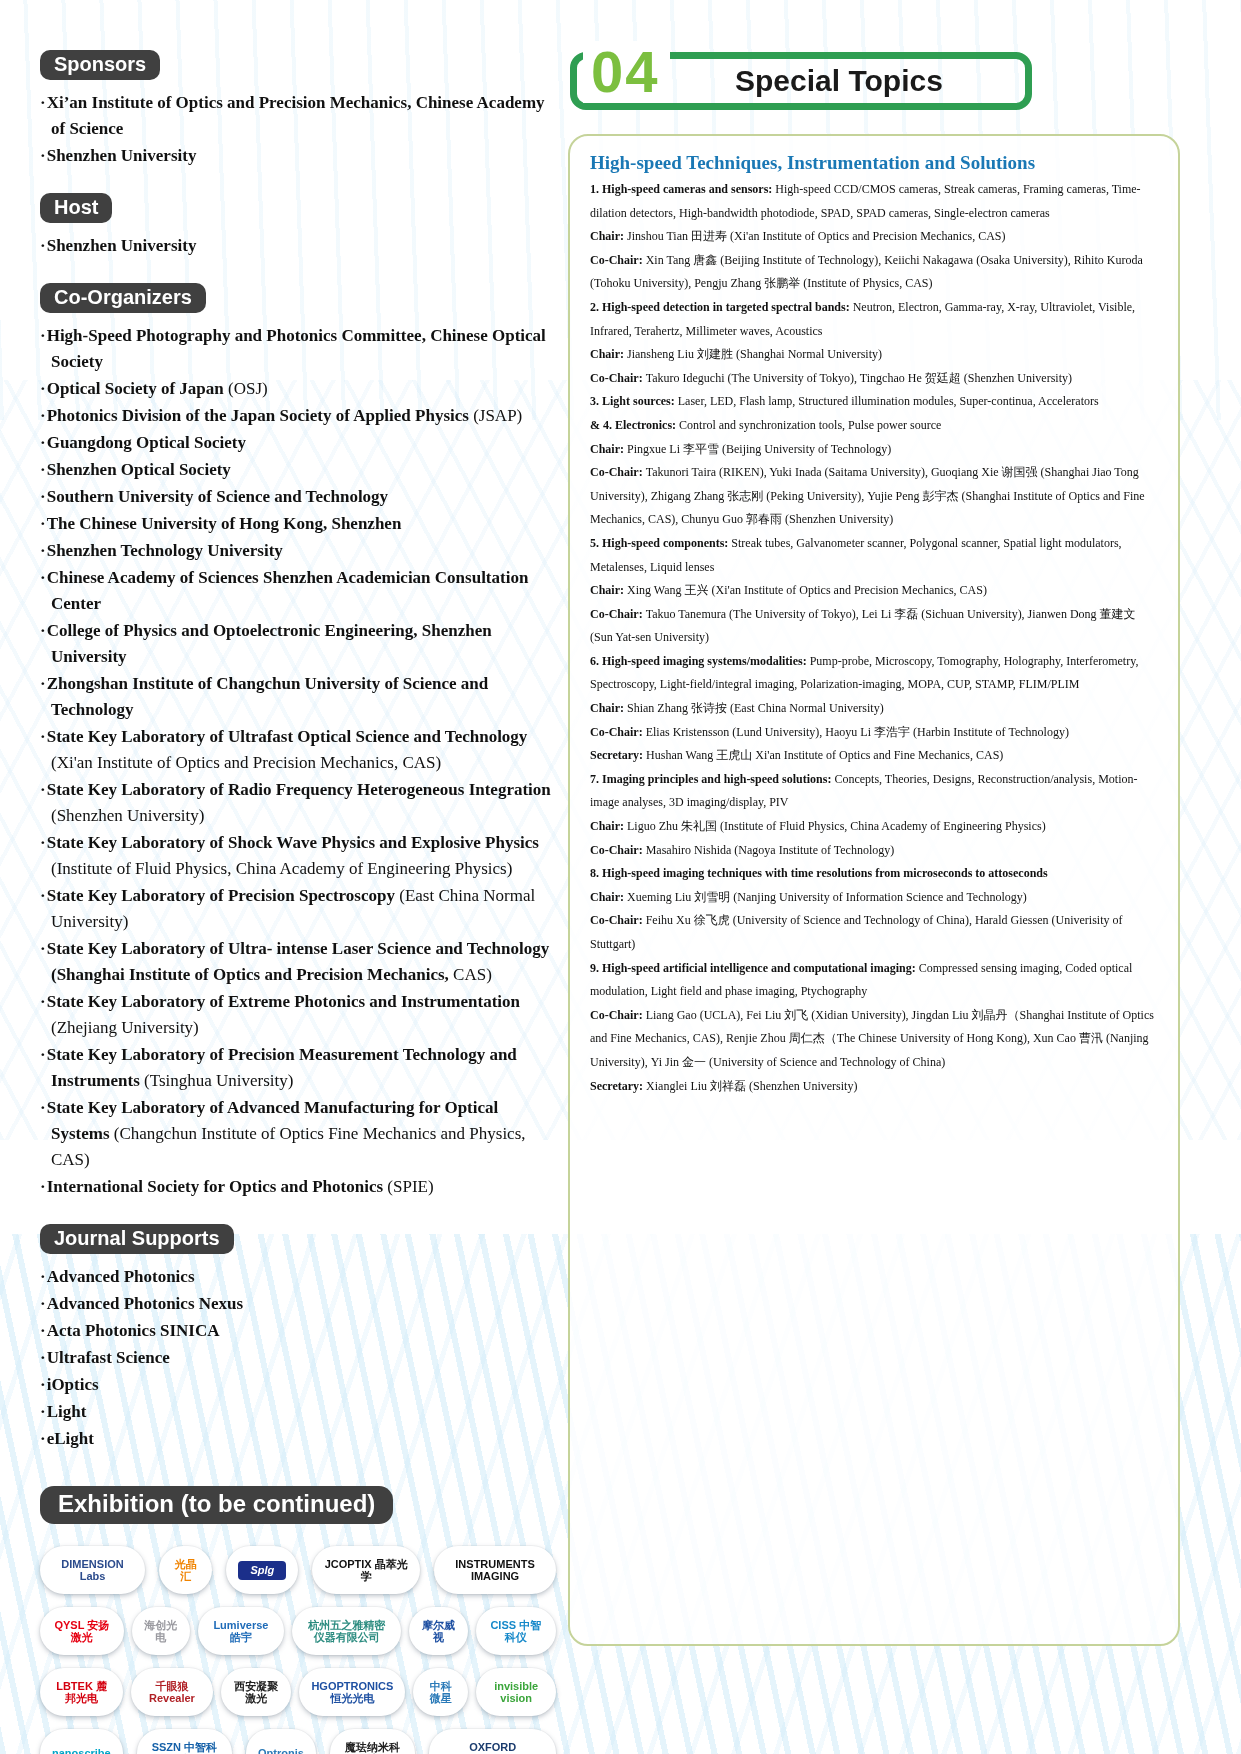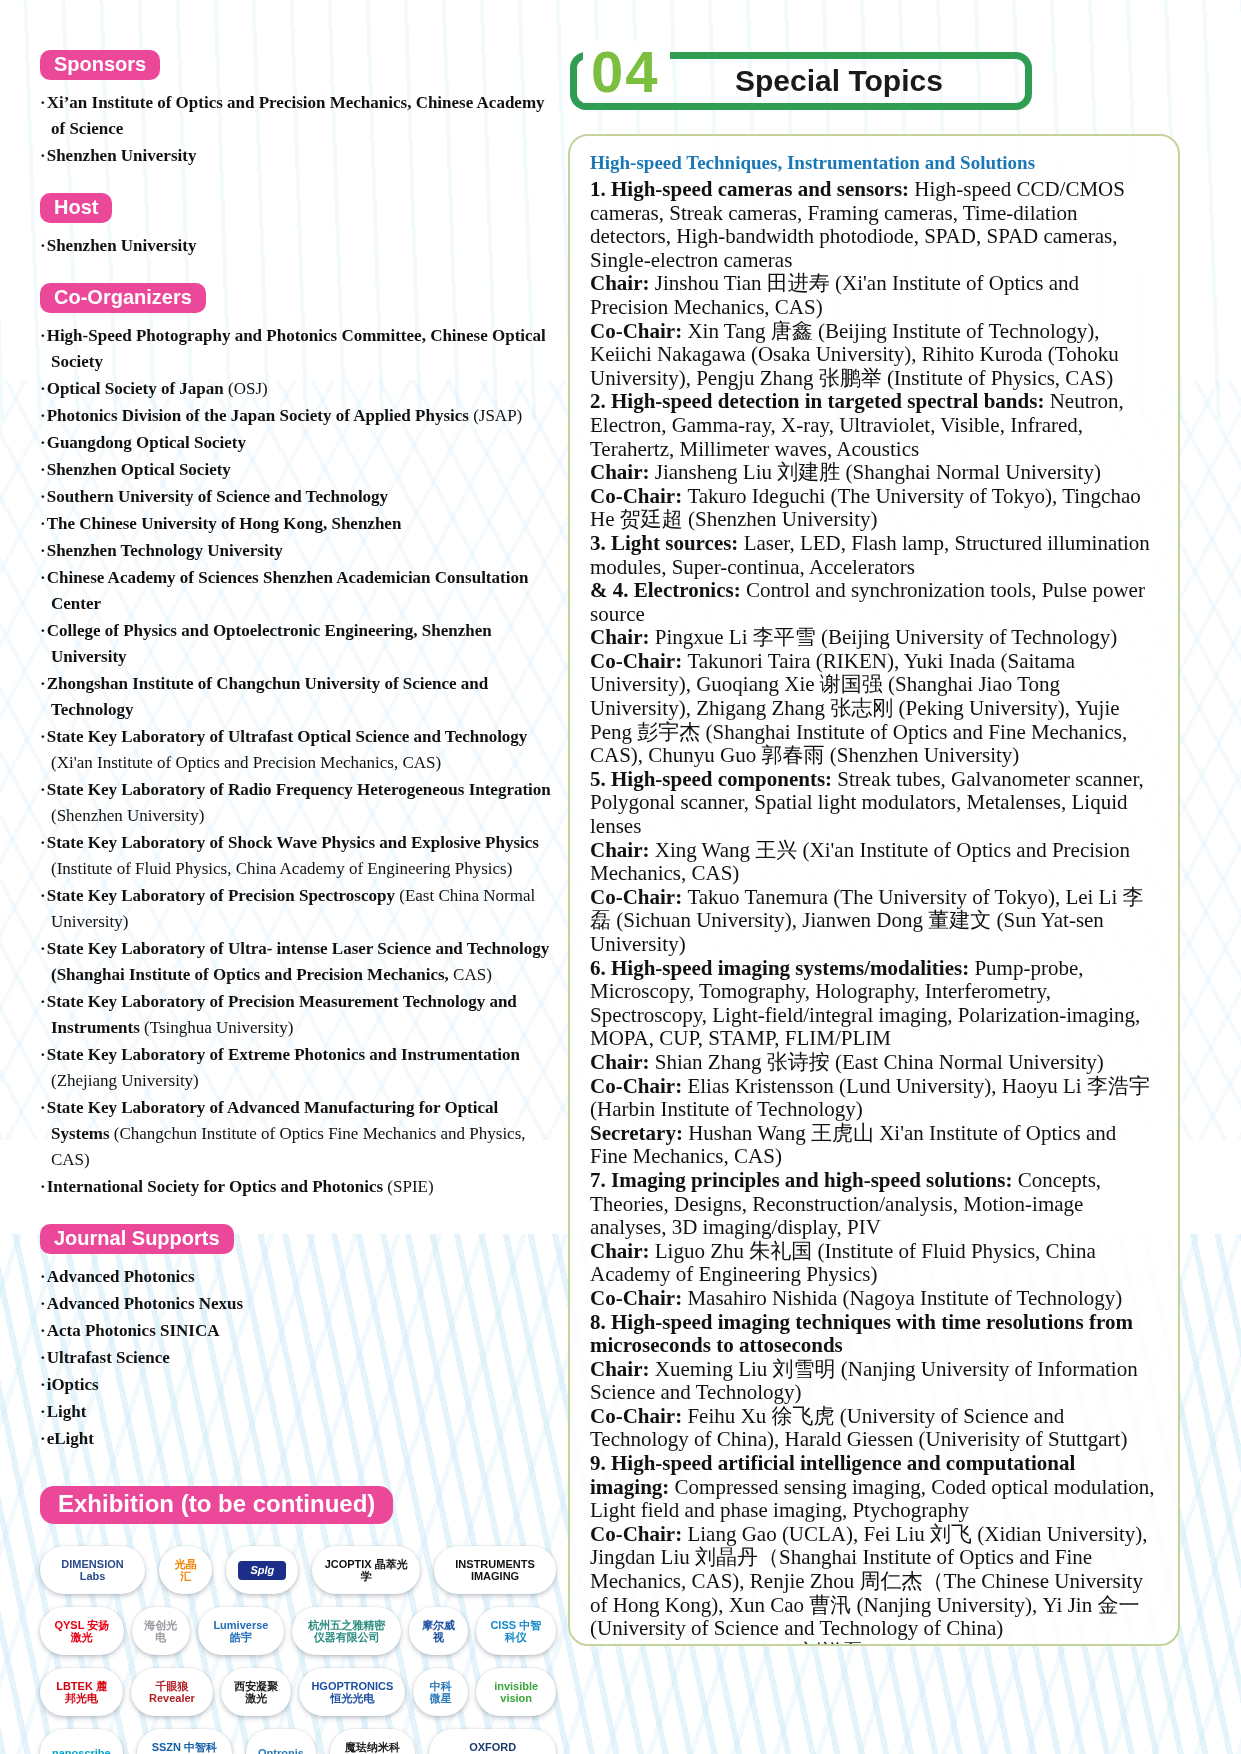--- a/index.html
+++ b/index.html
@@ -16,21 +16,21 @@
     opacity:.6;}
   .bg-bot{bottom:0;height:520px;
     background:
       repeating-linear-gradient(78deg, rgba(150,210,240,.45) 0 6px, rgba(255,255,255,0) 6px 24px),
       repeating-linear-gradient(-72deg, rgba(190,228,248,.35) 0 5px, rgba(255,255,255,0) 5px 40px);
     opacity:.55;}
 
   .col-left{position:absolute;left:40px;top:50px;width:516px;}
   .col-right{position:absolute;left:568px;top:52px;width:612px;}
 
-  .badge{display:inline-block;background:#ec4899;color:#fff;
+  .badge{display:inline-block;background:#404040;color:#fff;
     font-family:"Liberation Sans","DejaVu Sans",sans-serif;font-weight:bold;font-size:20px;
     padding:3px 14px 5px;border-radius:10px;line-height:1.1;}
   .sec{margin-bottom:24px;}
   .orglist{list-style:none;margin:10px 0 0 0;padding:0;font-size:17px;line-height:26px;}
   .orglist li{padding-left:11px;text-indent:-11px;margin:0 0 1px 0;}
   .orglist li::before{content:"\00B7";font-weight:bold;margin-right:1px;}
   .orglist .b{font-weight:bold;}
   .orglist .n{font-weight:normal;}
 
   .logo-row{display:flex;justify-content:center;align-items:stretch;gap:14px;margin:0 0 13px 0;}
@@ -49,21 +49,21 @@
   .st-header{position:relative;width:462px;height:58px;border:7px solid #2f9e52;border-radius:16px;
     display:flex;align-items:center;box-sizing:border-box;margin-left:2px;}
   .st-num{position:absolute;left:6px;top:-18px;background:#ffffff;padding:0 10px 0 8px;
     font-family:"Liberation Sans","DejaVu Sans",sans-serif;font-weight:bold;font-size:58px;line-height:62px;
     color:#7cbf3f;letter-spacing:2px;}
   .st-title{margin-left:158px;font-family:"Liberation Sans","DejaVu Sans",sans-serif;
     font-weight:bold;font-size:30px;color:#1a1a1a;white-space:nowrap;}
   .st-box{margin-top:24px;border:2px solid #c5d39a;border-radius:20px;background:rgba(255,255,255,.82);
     padding:16px 20px 14px;height:1512px;overflow:hidden;box-sizing:border-box;}
   .st-heading{color:#1a78b5;font-weight:bold;font-size:19px;margin:0 0 4px 0;}
-  .tp{margin:0;font-size:21px;line-height:23.6px;}
+  .tp{margin:0;font-size:12px;line-height:23.6px;}
   .tp .b{font-weight:bold;}
 </style>
 </head>
 <body>
 
 <div>
   <div class="bg-layer bg-top"></div>
   <div class="bg-layer bg-mid"></div>
   <div class="bg-layer bg-bot"></div>
 
@@ -116,23 +116,23 @@
           <li><span class="b">State Key Laboratory of Ultrafast Optical Science and Technology</span><span class="n"> (Xi'an Institute of Optics and Precision Mechanics, CAS)</span></li>
 
           <li><span class="b">State Key Laboratory of Radio Frequency Heterogeneous Integration</span><span class="n"> (Shenzhen University)</span></li>
 
           <li><span class="b">State Key Laboratory of Shock Wave Physics and Explosive Physics</span><span class="n"> (Institute of Fluid Physics, China Academy of Engineering Physics)</span></li>
 
           <li><span class="b">State Key Laboratory of Precision Spectroscopy</span><span class="n"> (East China Normal University)</span></li>
 
           <li><span class="b">State Key Laboratory of Ultra- intense Laser Science and Technology (Shanghai Institute of Optics and Precision Mechanics,</span><span class="n"> CAS)</span></li>
 
+          <li><span class="b">State Key Laboratory of Extreme Photonics and Instrumentation</span><span class="n"> (Zhejiang University)</span></li>
+
           <li><span class="b">State Key Laboratory of Precision Measurement Technology and Instruments</span><span class="n"> (Tsinghua University)</span></li>
-
-          <li><span class="b">State Key Laboratory of Extreme Photonics and Instrumentation</span><span class="n"> (Zhejiang University)</span></li>
 
           <li><span class="b">State Key Laboratory of Advanced Manufacturing for Optical Systems</span><span class="n"> (Changchun Institute of Optics Fine Mechanics and Physics, CAS)</span></li>
 
           <li><span class="b">International Society for Optics and Photonics</span><span class="n"> (SPIE)</span></li>
         </ul>
     </div>
 
     <div class="sec">
       <div class="badge">Journal Supports</div>
       <ul class="orglist">

